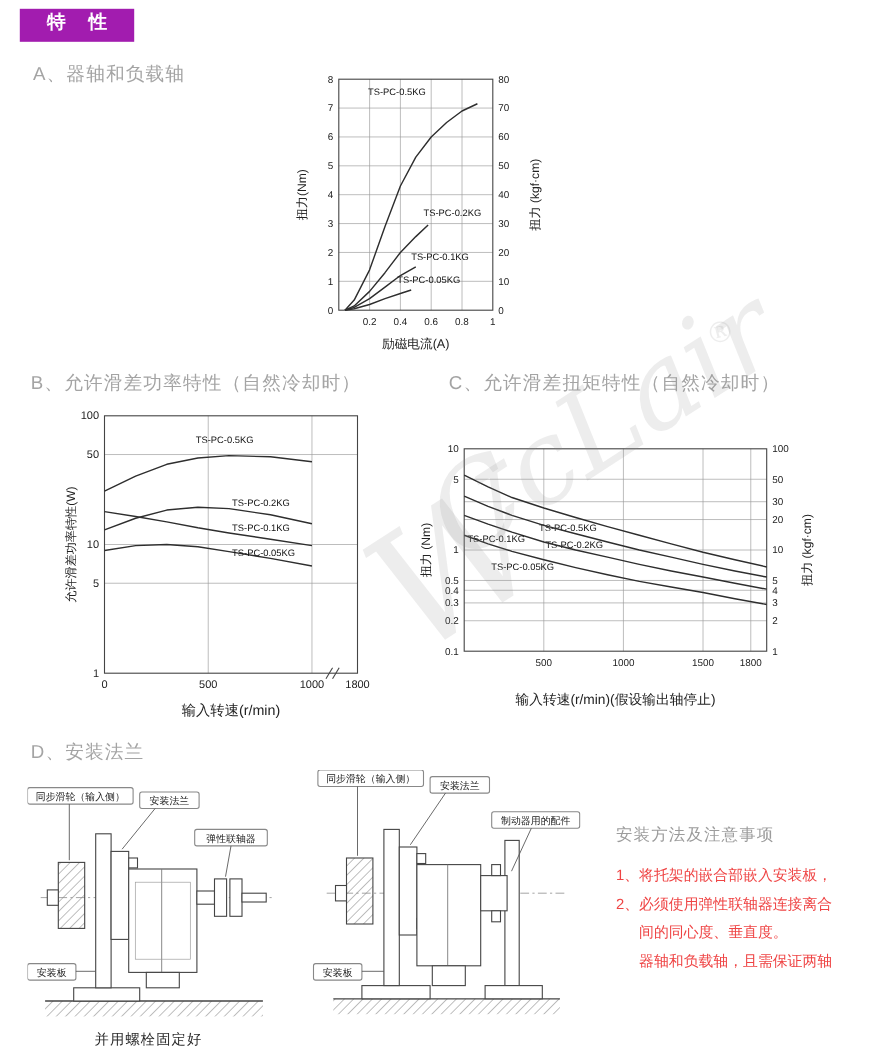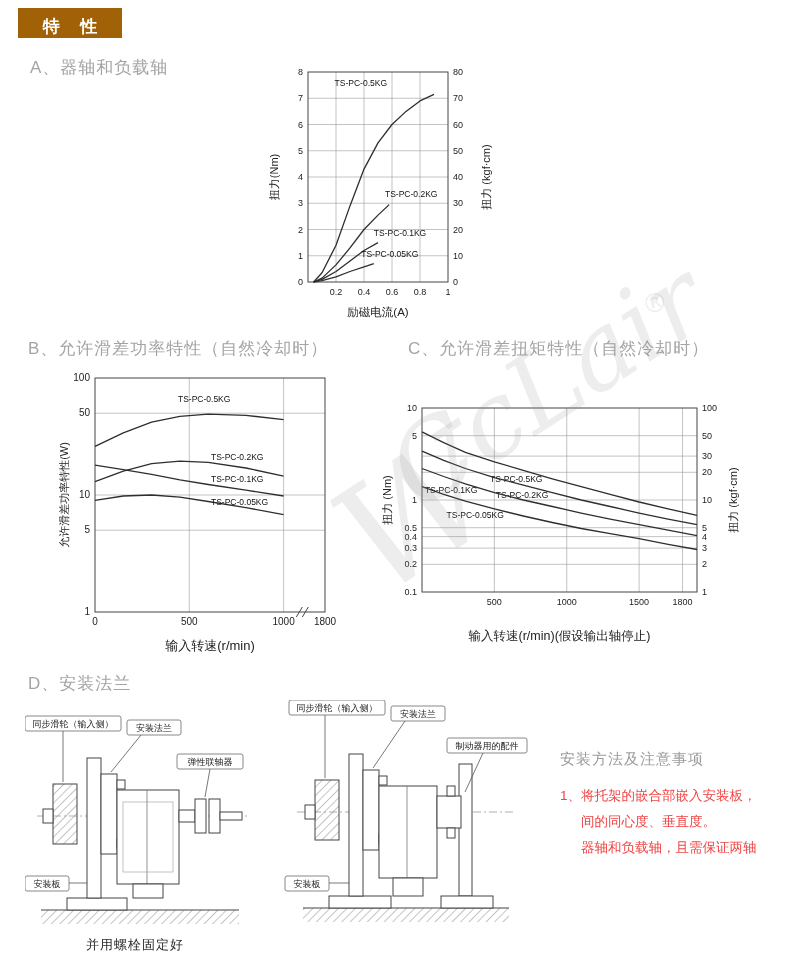--- a/index.html
+++ b/index.html
@@ -1,20 +1,20 @@
 <!DOCTYPE html>
 <html><head>
 <meta charset="utf-8">
 <style>
   *{margin:0;padding:0;box-sizing:border-box}
   html,body{background:#ffffff}
   body{font-family:"Liberation Sans","DejaVu Sans",sans-serif;}
   #page{position:relative;width:790px;height:964px;background:#fff;overflow:hidden}
-  .hdr{position:absolute;left:18px;top:8px;width:104px;height:30px;background:#a16207;
-       display:flex;align-items:flex-end;justify-content:center}
+  .hdr{position:absolute;left:18px;top:8px;width:104px;height:30px;background:#a21caf;
+       display:flex;align-items:flex-start;justify-content:center}
   .hdr span{color:#fff;font-size:17px;font-weight:bold;letter-spacing:8px;text-indent:8px;white-space:pre}
   .sec-h{position:absolute;color:#a4a4a4;font-size:17px;letter-spacing:1px}
   .chart{position:absolute}
   .caption{position:absolute;font-size:13px;color:#2b2b2b;text-align:center;letter-spacing:1px}
   .notes{position:absolute;left:560px;top:750px;width:230px}
   .notes .ttl{font-size:15px;color:#9c9c9c;margin-bottom:14px;letter-spacing:1px}
   .notes .ln{font-size:13.5px;color:#ef4444;line-height:26px}
   .notes .cont{padding-left:21px}
   .wm{position:absolute;color:rgba(140,140,140,0.16);pointer-events:none;font-family:"DejaVu Serif",serif;font-style:italic;white-space:nowrap}
   .wm-w{left:352px;top:468px;font-size:150px;transform:rotate(-33deg);transform-origin:left center}
@@ -242,17 +242,18 @@
     <rect x="2" y="176" width="44" height="15" fill="#fff" stroke="#888" rx="2"></rect>
     <text x="24" y="187" text-anchor="middle" font-size="9" fill="#222">安装板</text>
     <line x1="46" y1="183" x2="66" y2="183" stroke="#555" stroke-width="0.8"></line>
   </svg>
 
   <div class="caption" style="left:45px;top:936px;width:180px">并用螺栓固定好</div>
 
   <div class="notes">
     <div class="ttl">安装方法及注意事项</div>
     <div class="ln">1、将托架的嵌合部嵌入安装板，</div>
+    <div class="ln">2、必须使用弹性联轴器连接离合</div>
     <div class="ln cont">间的同心度、垂直度。</div>
     <div class="ln cont">器轴和负载轴，且需保证两轴</div>
   </div>
 
 </div>
 
 </body></html>

